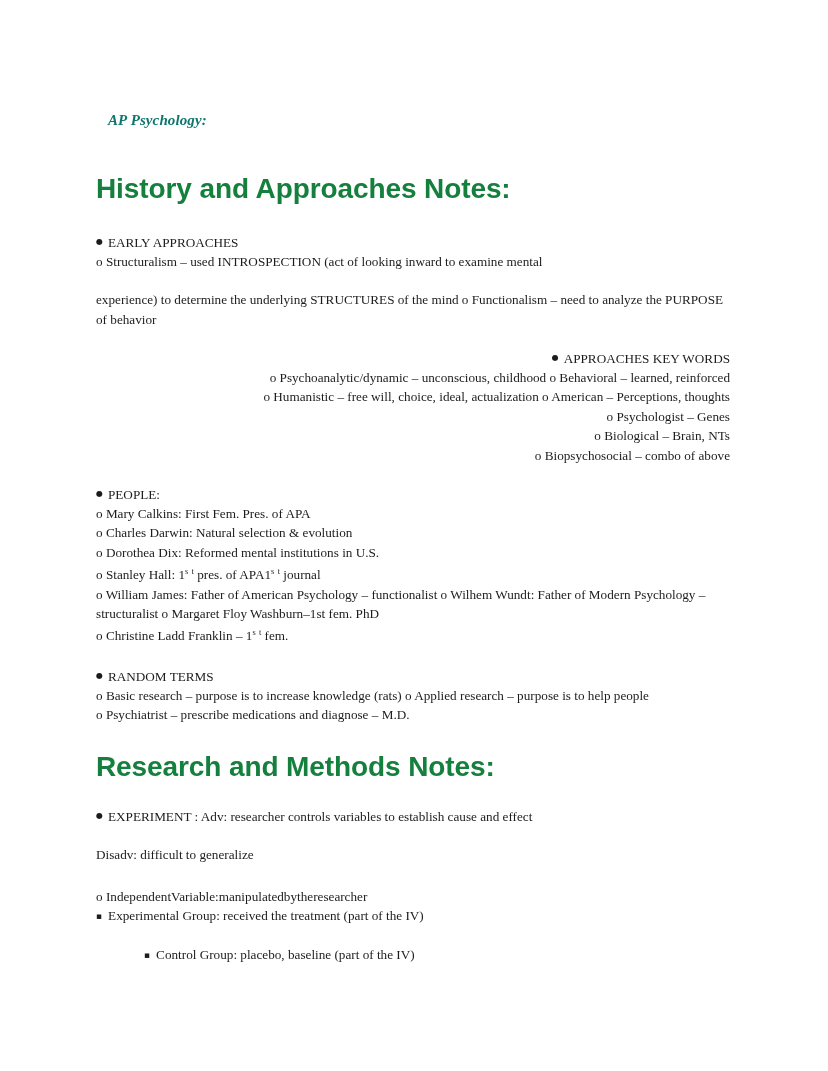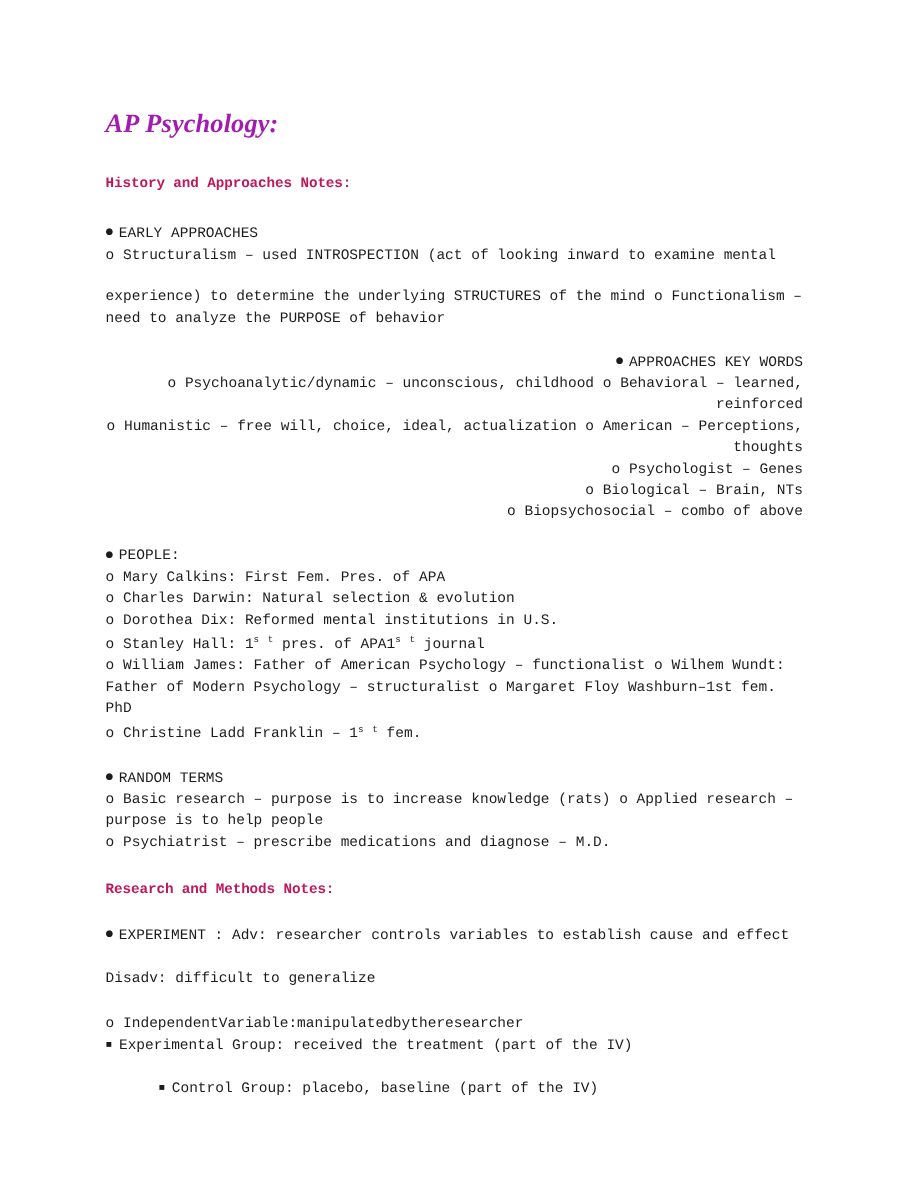--- a/index.html
+++ b/index.html
@@ -20,31 +20,31 @@
     left: 96px;
     top: 0;
     width: 634px;
   }
 
   
   .doc-title {
     font-family: "Liberation Serif", "DejaVu Serif", serif;
     font-weight: bold;
     font-style: italic;
-    font-size: 24px;
-    color: #a21caf;
-    margin: 0;
+    font-size: 15px;
+    color: #0f766e;
+    margin: 12px;
     padding-top: 100px;
     letter-spacing: 0.1px;
   }
   .section-heading {
-    font-family: Liberation Mono, monospace;
+    font-family: Liberation Sans, sans-serif;
     font-weight: bold;
-    font-size: 13px;
-    color: #be185d;
+    font-size: 28px;
+    color: #15803d;
     margin: 0;
     letter-spacing: -0.1px;
   }
   .h-history { padding-top: 32px; }
   .h-research { padding-top: 26px; }
 
   
   .block {
     font-family: "DejaVu Serif", "Liberation Serif", serif;
     font-size: 13.2px;
@@ -55,21 +55,21 @@
   .blk-early-cont { padding-top: 19px; }
   .blk-keywords   { padding-top: 19px; text-align: right; }
   .blk-people     { padding-top: 19px; }
   .blk-random     { padding-top: 20px; }
   .blk-experiment { padding-top: 23px; }
   .blk-disadv     { padding-top: 20px; }
   .blk-iv         { padding-top: 22px; }
   .blk-control    { padding-top: 19px; }
 
   .line {
-    font-family: Liberation Mono, monospace;
+    font-family: Liberation Serif, serif;
     font-size: 13.2px;
     line-height: 19.4px;
     white-space: normal;
   }
 
   
   .bullet-round::before {
     content: "\25CF";
     font-size: 8px;
     vertical-align: 2.5px;

